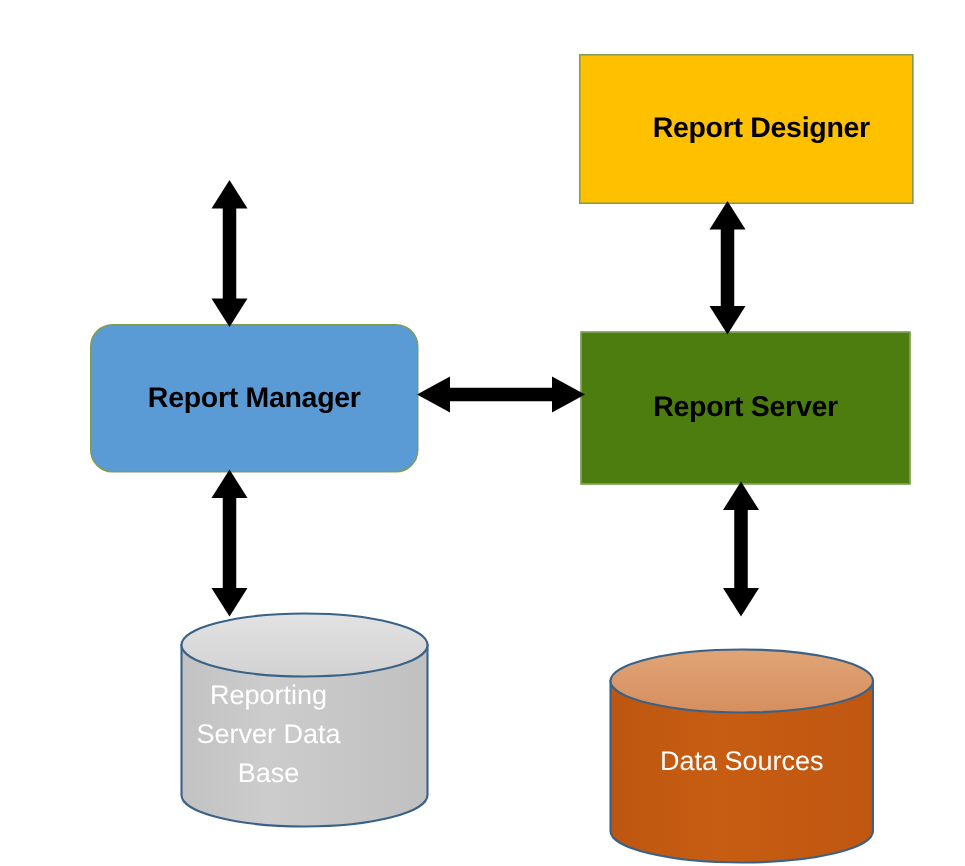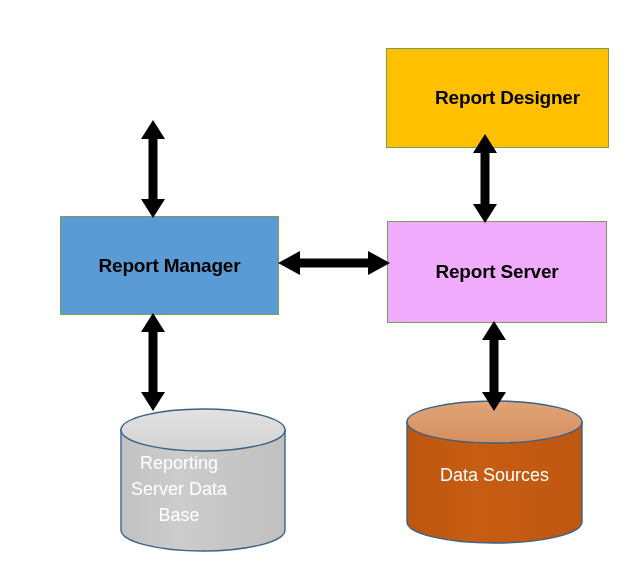--- a/index.html
+++ b/index.html
@@ -47,37 +47,38 @@
     background: linear-gradient(180deg, #ADD596 0%, #A5CE8B 100%);
   }
 
   #node-report-manager {
     left: 60px;
     top: 216px;
     width: 219px;
     height: 99px;
     background: #5B9BD5;
     border-color: #7D9C55;
+    border-radius: 15px;
   }
 
   #node-report-designer {
     left: 386px;
-    top: 48px;
+    top: 36px;
     width: 223px;
     height: 100px;
     background: #FFC000;
     padding-left: 20px;
   }
 
   #node-report-server {
     left: 387px;
     top: 221px;
     width: 220px;
     height: 102px;
-    background: #f0abfc;
+    background: #4d7c0f;
   }
 
   
   .node-cylinder {
     position: absolute;
   }
   .node-cylinder svg {
     display: block;
   }
   .cyl-label {
@@ -98,21 +99,21 @@
     width: 166px;
     height: 144px;
     padding-left: 48px;
   }
   #node-reporting-db .cyl-label {
     top: 42px;
   }
 
   #node-data-sources {
     left: 406px;
-    top: 400px;
+    top: 432px;
     width: 177px;
     height: 144px;
   }
   #node-data-sources .cyl-label {
     top: 62px;
   }
 
   
   .connector {
     position: absolute;

